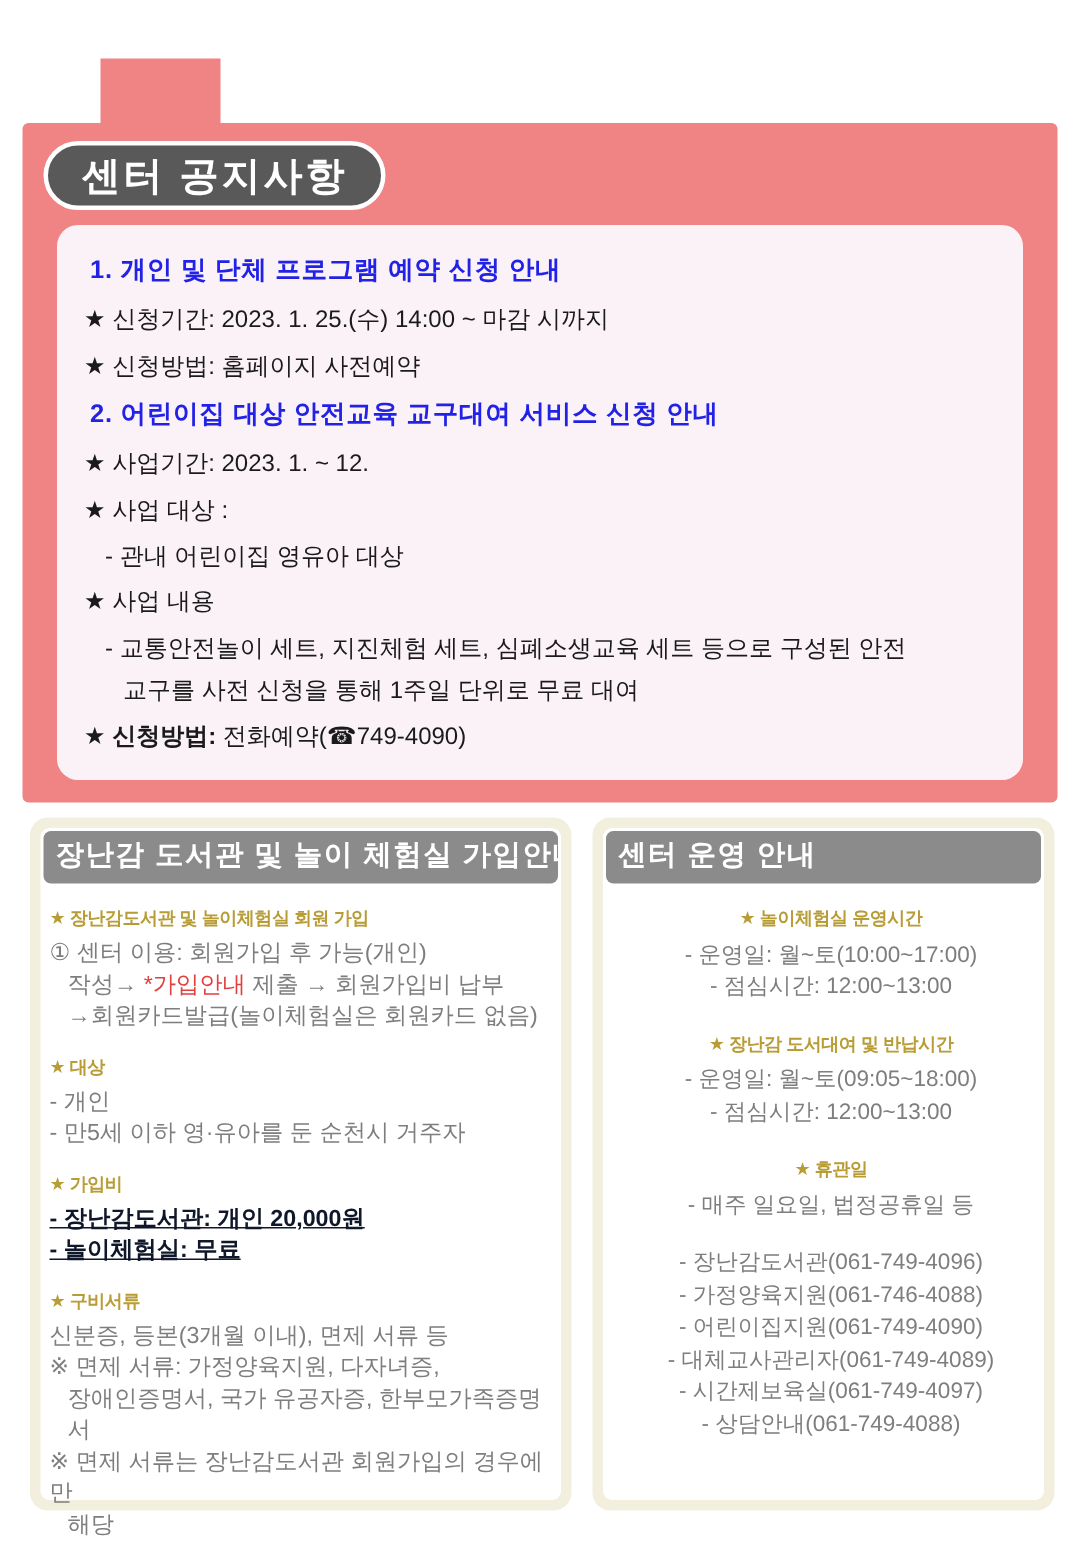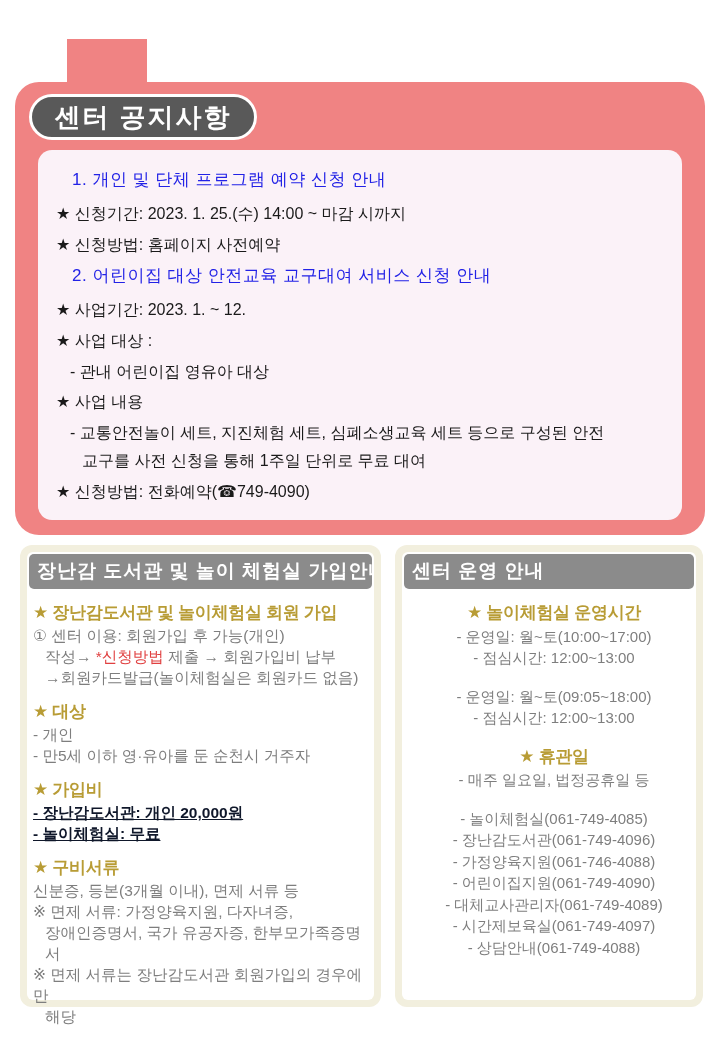--- a/index.html
+++ b/index.html
@@ -8,42 +8,42 @@
     font-family:"Liberation Sans","DejaVu Sans",sans-serif;
     overflow:hidden;
   }
   
   .board-tab{
     position:absolute;left:67px;top:39px;width:80px;height:70px;
     background:#F08383;
   }
   .board{
     position:absolute;left:15px;top:82px;width:690px;height:453px;
-    background:#F08383;border-radius:24px;
+    background:#F08383;border-radius:4px;
   }
   .title-pill{
     position:absolute;left:14px;top:12px;width:222px;height:40px;
     background:#595959;border:3px solid #ffffff;border-radius:26px;
     display:flex;align-items:center;justify-content:center;
     color:#ffffff;font-size:26px;font-weight:bold;letter-spacing:2px;
   }
   .board-inner{
     position:absolute;left:23px;top:68px;width:644px;height:370px;
     background:#FBF2F8;border-radius:14px;
     padding:20px 24px 0 18px;box-sizing:border-box;
   }
   .nheading{
-    color:#2222E6;font-size:17px;font-weight:normal;
-    margin:0 0 14px 16px;line-height:20px;letter-spacing:0.5px;
+    color:#2222E6;font-size:17px;font-weight:bold;
+    margin:0 0 14px 4px;line-height:20px;letter-spacing:0.5px;
   }
   .nheading.second{margin-top:12px;}
   .nline{
     color:#1a1a1a;font-size:16px;margin:0 0 12px 0;line-height:19px;
   }
-  .nline .bold{font-weight:normal;}
+  .nline .bold{font-weight:bold;}
   .indent1{padding-left:14px;margin-bottom:11px;}
   .indent2{padding-left:26px;}
   .tight{margin-bottom:9px;}
   
   .panel{
     position:absolute;top:545px;height:462px;background:#F2EFDE;
     border-radius:12px;padding:7px;box-sizing:border-box;
   }
   .panel.left{left:20px;width:361px;}
   .panel.right{left:395px;width:308px;}
@@ -56,21 +56,21 @@
     font-weight:bold;font-size:19px;letter-spacing:1px;
     padding:6px 8px 7px 8px;line-height:22px;white-space:nowrap;overflow:hidden;
   }
   .panel-content{
     padding:13px 4px 0 4px;color:#7E7E7E;font-size:15.5px;line-height:21px;
   }
   .panel.right .panel-content{padding-left:14px;font-size:15px;line-height:21.5px;text-align:center;}
   .group{margin-bottom:13px;}
   .panel.right .group{margin-bottom:17px;}
   .ghead{
-    color:#B89C35;font-weight:bold;font-size:17px;letter-spacing:-0.3px;
+    color:#B89C35;font-weight:bold;font-size:12px;letter-spacing:-0.3px;
     margin:0 0 2px 0;white-space:nowrap;overflow:hidden;
   }
   .gline{margin:0;}
   .gline .red{color:#E04040;}
   .gline.gold-em{
     color:#0f172a;font-weight:bold;text-decoration:underline;
   }
   .gindent{padding-left:12px;}
 </style>
 </head>
@@ -97,21 +97,21 @@
   </div>
 </div>
 
 <section class="panel left">
   <div class="panel-white">
     <div class="panel-header">장난감 도서관 및 놀이 체험실 가입안내</div>
     <div class="panel-content">
       <div class="group">
         <p class="ghead">★ 장난감도서관 및 놀이체험실 회원 가입</p>
         <p class="gline">① 센터 이용: 회원가입 후 가능(개인)</p>
-        <p class="gline gindent"><span>작성→ </span><span class="red">*신청방법</span><span> 제출 → 회원가입비 납부</span></p>
+        <p class="gline gindent"><span>작성→ </span><span class="red">*가입안내</span><span> 제출 → 회원가입비 납부</span></p>
         <p class="gline gindent">→회원카드발급(놀이체험실은 회원카드 없음)</p>
       </div>
       <div class="group">
         <p class="ghead">★ 대상</p>
         <p class="gline">- 개인</p>
         <p class="gline">- 만5세 이하 영·유아를 둔 순천시 거주자</p>
       </div>
       <div class="group">
         <p class="ghead">★ 가입비</p>
         <p class="gline gold-em">- 장난감도서관: 개인 20,000원</p>
@@ -132,29 +132,29 @@
 <section class="panel right">
   <div class="panel-white">
     <div class="panel-header">센터 운영 안내</div>
     <div class="panel-content">
       <div class="group">
         <p class="ghead">★ 놀이체험실 운영시간</p>
         <p class="gline">- 운영일: 월~토(10:00~17:00)</p>
         <p class="gline">- 점심시간: 12:00~13:00</p>
       </div>
       <div class="group">
+        <p class="ghead">★ 장난감 도서대여 및 반납시간</p>
         <p class="gline">- 운영일: 월~토(09:05~18:00)</p>
         <p class="gline">- 점심시간: 12:00~13:00</p>
       </div>
       <div class="group">
         <p class="ghead">★ 휴관일</p>
         <p class="gline">- 매주 일요일, 법정공휴일 등</p>
       </div>
       <div class="group">
-        <p class="gline">- 놀이체험실(061-749-4085)</p>
         <p class="gline">- 장난감도서관(061-749-4096)</p>
         <p class="gline">- 가정양육지원(061-746-4088)</p>
         <p class="gline">- 어린이집지원(061-749-4090)</p>
         <p class="gline">- 대체교사관리자(061-749-4089)</p>
         <p class="gline">- 시간제보육실(061-749-4097)</p>
         <p class="gline">- 상담안내(061-749-4088)</p>
       </div>
     </div>
   </div>
 </section>

